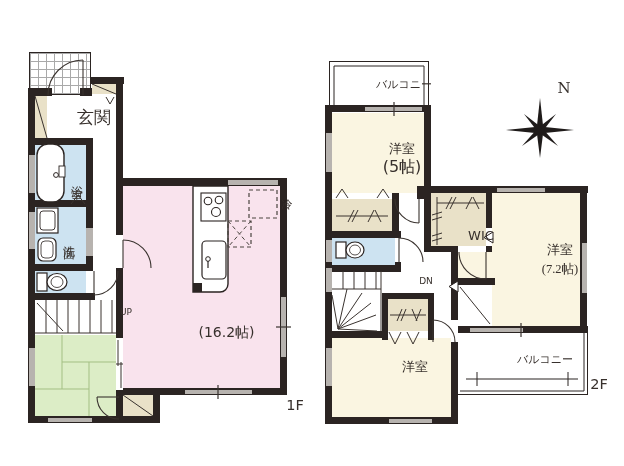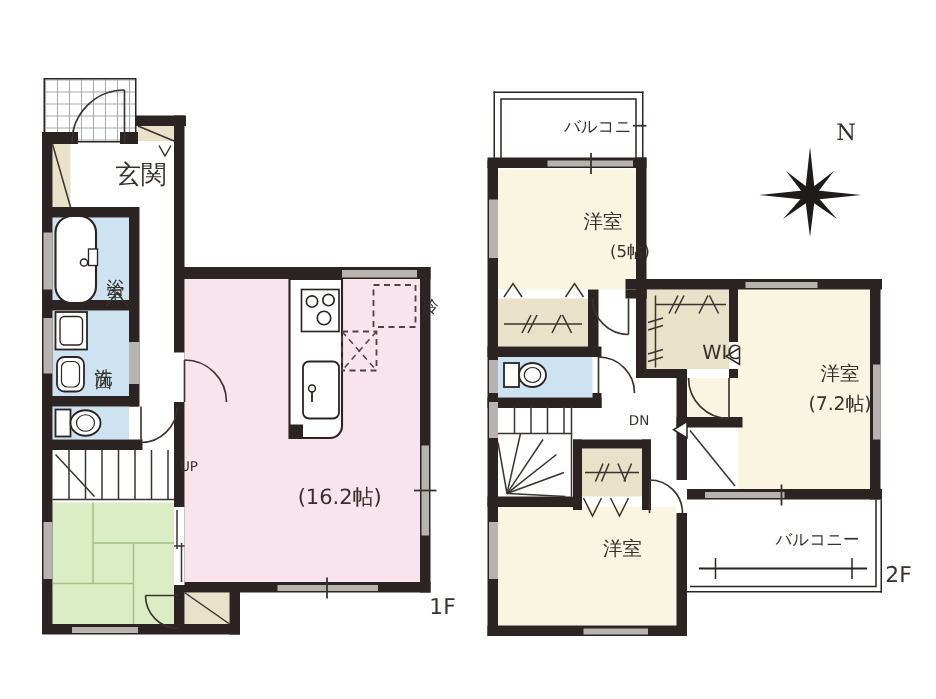--- a/index.html
+++ b/index.html
@@ -288,23 +288,23 @@
   <div class="lbl" style="left:50px;top:110px;width:40px;height:15px;font-size:17px;">玄関</div>
   <div class="vlbl" style="left:68px;top:156px;height:46px;font-size:12px;">浴室</div>
   <div class="vlbl" style="left:60px;top:214px;height:50px;font-size:12px;">洗面</div>
   <div class="lbl" style="left:150px;top:324px;width:105px;height:16px;font-size:14px;">(16.2帖)</div>
   <div class="lbl" style="left:90px;top:307px;width:24px;height:11px;font-size:9px;">UP</div>
   <div class="lbl" style="left:249px;top:190px;width:28px;height:28px;font-size:11px;">冷</div>
   <div class="lbl" style="left:254px;top:397px;width:34px;height:16px;font-size:14.5px;">1F</div>
 
   <div class="lbl" style="left:334px;top:78px;width:92px;height:13px;font-size:11px;">バルコニー</div>
   <div class="lbl" style="left:336px;top:140px;width:84px;height:17px;font-size:13px;">洋室</div>
-  <div class="lbl" style="left:352px;top:159px;width:88px;height:16px;font-size:11px;">(5帖)</div>
+  <div class="lbl" style="left:334px;top:159px;width:88px;height:16px;font-size:16px;">(5帖)</div>
   <div class="lbl" style="left:431px;top:228px;width:52px;height:15px;font-size:13px;">WIC</div>
   <div class="lbl" style="left:494px;top:241px;width:84px;height:17px;font-size:13px;">洋室</div>
-  <div class="lbl" style="left:490px;top:261px;width:92px;height:16px;font-size:12.5px;">(7.2帖)</div>
+  <div class="lbl" style="left:490px;top:261px;width:92px;height:16px;font-size:12.5px;font-family:Liberation Serif, serif;">(7.2帖)</div>
   <div class="lbl" style="left:349px;top:358px;width:84px;height:17px;font-size:13px;">洋室</div>
   <div class="lbl" style="left:390px;top:276px;width:24px;height:11px;font-size:9px;">DN</div>
   <div class="lbl" style="left:475px;top:353px;width:92px;height:13px;font-size:11px;">バルコニー</div>
   <div class="lbl" style="left:558px;top:376px;width:34px;height:16px;font-size:14.5px;text-align:center;">2F</div>
   <div class="lbl" style="left:530px;top:80px;width:20px;height:17px;font-size:15px;font-family:'DejaVu Serif','Liberation Serif',serif;">N</div>
 
 </div>
 
 </body></html>

